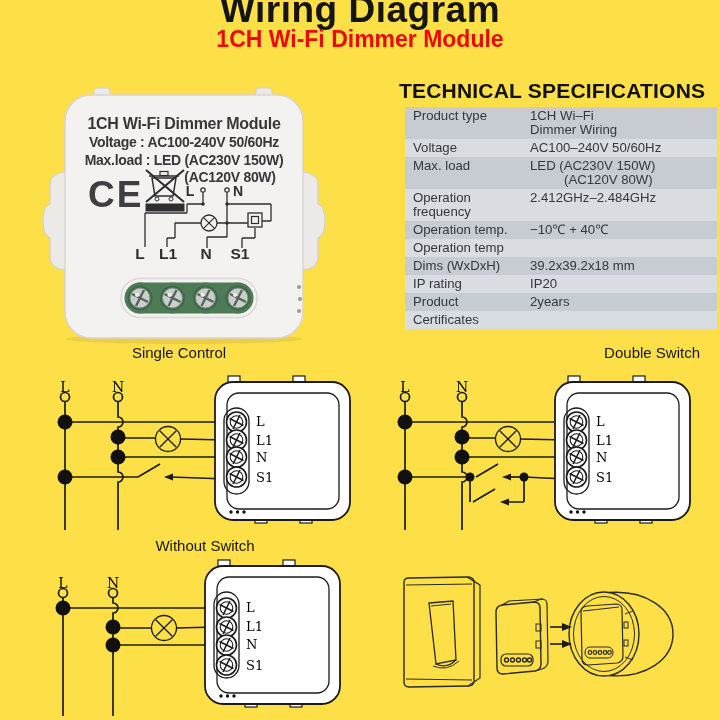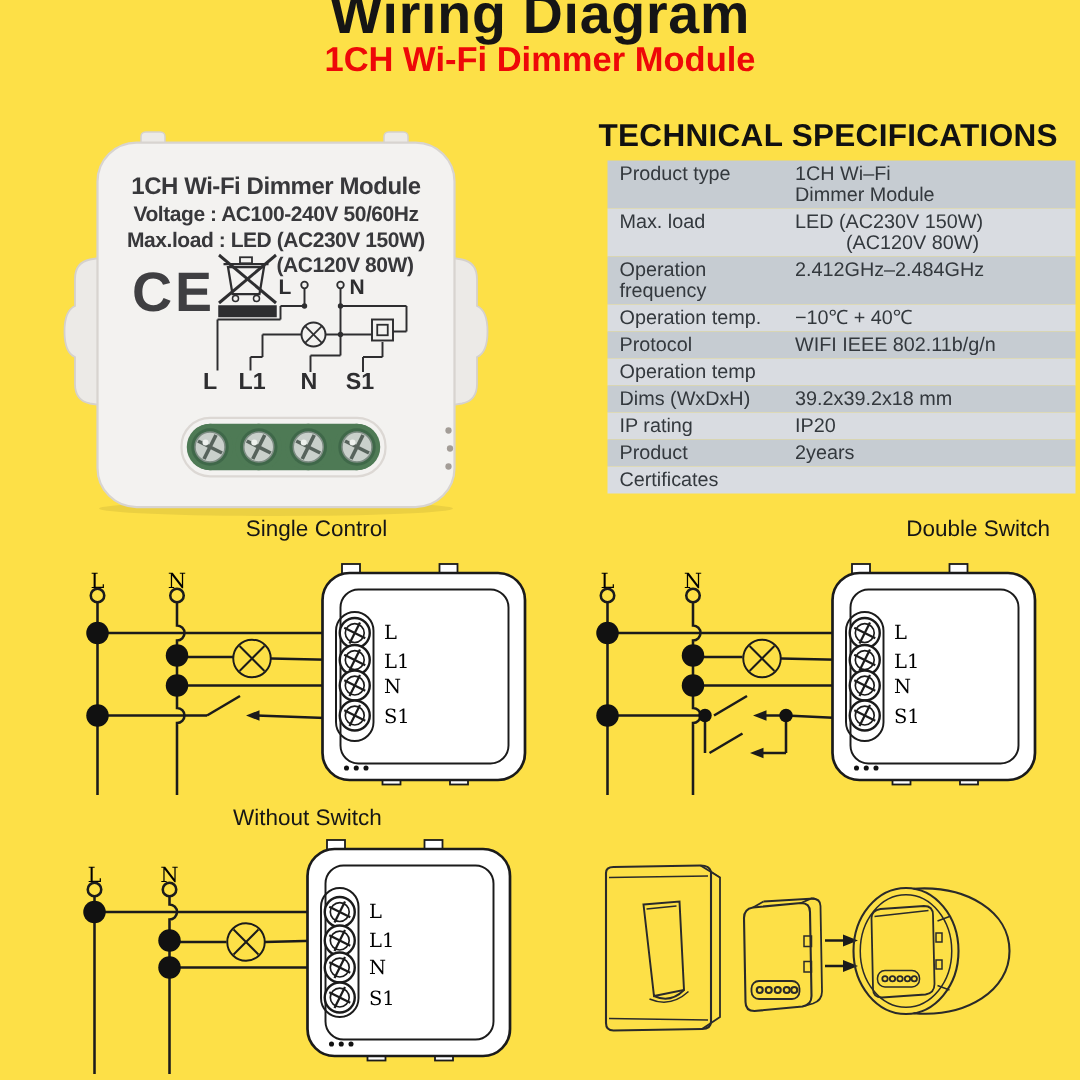--- a/index.html
+++ b/index.html
@@ -12,21 +12,21 @@
   .spec-heading{left:399px;top:79px;font-size:21px;font-weight:bold;color:#111;letter-spacing:.2px;}
   .spec-table{left:405px;top:107px;width:312px;font-size:13.2px;line-height:14px;color:#33383d;}
   .spec-row{display:flex;padding:2px 0;}
   .spec-row:nth-child(odd){background:#c6ccd2;}
   .spec-row:nth-child(even){background:#d9dce1;}
   .spec-label{width:112px;padding-left:8px;flex:none;}
   .spec-value{flex:1;padding-left:5px;}
   .spec-value .v2{display:block;}
   .r-maxload .v2{padding-left:34px;}
   .diagram-title{font-size:15px;color:#161616;text-align:center;}
-  .dt-single{left:36px;top:344px;width:350px;}
+  .dt-single{left:4px;top:344px;width:350px;}
   .dt-double{left:350px;top:344px;width:350px;text-align:right;}
   .dt-without{left:30px;top:537px;width:350px;}
   svg{display:block;}
   svg text{font-family:"DejaVu Serif",serif;}
   svg text.sans{font-family:"Liberation Sans",sans-serif;}
   .wire{stroke:#1b1b1b;stroke-width:1.7;fill:none;}
   .thin{stroke:#1b1b1b;stroke-width:1.3;fill:none;}
   .dot{fill:#111;}
   .mod-outline{stroke:#1b1b1b;stroke-width:1.8;fill:#fff;}
   .mod-inner{stroke:#1b1b1b;stroke-width:1.3;fill:none;}
@@ -141,37 +141,37 @@
       <circle cx="299" cy="287" r="2.1"></circle>
         <circle cx="300" cy="299" r="2.1"></circle>
         <circle cx="299" cy="311" r="2.1"></circle>
     </g>
   </svg>
 
   <div class="abs spec-heading">TECHNICAL SPECIFICATIONS</div>
   <div class="abs spec-table">
     <div class="spec-row">
       <div class="spec-label">Product type</div>
-      <div class="spec-value"><span>1CH Wi–Fi</span><span class="v2">Dimmer Module</span></div>
+      <div class="spec-value"><span>1CH Wi–Fi</span><span class="v2">Dimmer Wiring</span></div>
+    </div>
+    <div class="spec-row">
+      <div class="spec-label">Voltage</div>
+      <div class="spec-value"><span>AC100–240V 50/60Hz</span></div>
     </div>
     <div class="spec-row r-maxload">
       <div class="spec-label">Max. load</div>
       <div class="spec-value"><span>LED (AC230V 150W)</span><span class="v2">(AC120V 80W)</span></div>
     </div>
     <div class="spec-row">
       <div class="spec-label">Operation frequency</div>
       <div class="spec-value"><span>2.412GHz–2.484GHz</span></div>
     </div>
     <div class="spec-row">
       <div class="spec-label">Operation temp.</div>
       <div class="spec-value"><span>−10℃ + 40℃</span></div>
-    </div>
-    <div class="spec-row">
-      <div class="spec-label">Protocol</div>
-      <div class="spec-value"><span>WIFI  IEEE 802.11b/g/n</span></div>
     </div>
     <div class="spec-row">
       <div class="spec-label">Operation temp</div>
     </div>
     <div class="spec-row">
       <div class="spec-label">Dims (WxDxH)</div>
       <div class="spec-value"><span>39.2x39.2x18 mm</span></div>
     </div>
     <div class="spec-row">
       <div class="spec-label">IP rating</div>

